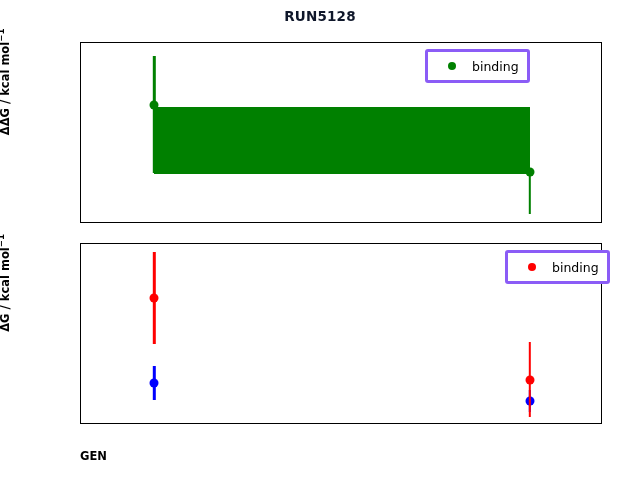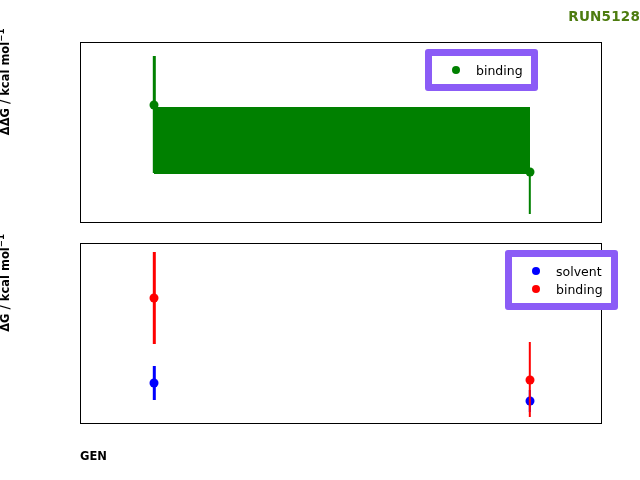--- a/index.html
+++ b/index.html
@@ -16,24 +16,24 @@
   }
   #figure {
     position: absolute;
     left: 0; top: 0;
     width: 640px; height: 480px;
   }
   .fig-title {
     position: absolute;
     left: 0; top: 8px;
     width: 640px;
-    text-align: right;
+    text-align: center;
     font-size: 13.5px;
     font-weight: bold;
-    color: #4d7c0f;
+    color: #0f172a;
     letter-spacing: 0.2px;
   }
   
   .axes {
     position: absolute;
     box-sizing: border-box;
     border: 1.6px solid #000000;
     background: #ffffff;
     overflow: hidden;
   }
@@ -89,21 +89,21 @@
   }
   .band {
     position: absolute;
   }
 
   
   .legend {
     position: absolute;
     box-sizing: border-box;
     background: #ffffff;
-    border: 7px solid #8b5cf6;
+    border: 3px solid #8b5cf6;
     border-radius: 3px;
     padding: 5px 8px 5px 7px;
   }
   #legend-top    { left: 425px; top: 49px; }
   #legend-bottom { left: 505px; top: 250px; }
   .legend-row {
     display: flex;
     align-items: center;
     height: 18px;
   }
@@ -203,26 +203,20 @@
         <div class="errbar" style="left: 73.2302px; top: 7.964px; height: 91.948px; background: rgb(255, 0, 0);"></div>
         <div class="marker" style="left: 73.2302px; top: 54.3px; width: 9px; height: 9px; background: rgb(255, 0, 0);"></div>
         <div class="errbar" style="left: 448.77px; top: 97.74px; height: 75.296px; background: rgb(255, 0, 0);"></div>
         <div class="marker" style="left: 448.77px; top: 136.112px; width: 9px; height: 9px; background: rgb(255, 0, 0);"></div>
       </div>
   </div>
 
   <div class="legend" id="legend-bottom">
     <div class="legend-row">
       <span class="legend-key">
-          <span class="legend-dot" style="background:#0000ff"></span>
-        </span>
-      <span class="legend-text">solvent</span>
-    </div>
-    <div class="legend-row">
-      <span class="legend-key">
           <span class="legend-dot" style="background:#ff0000"></span>
         </span>
       <span class="legend-text">binding</span>
     </div>
   </div>
 
   <div class="xlabel">GEN</div>
 
 </div>
 

